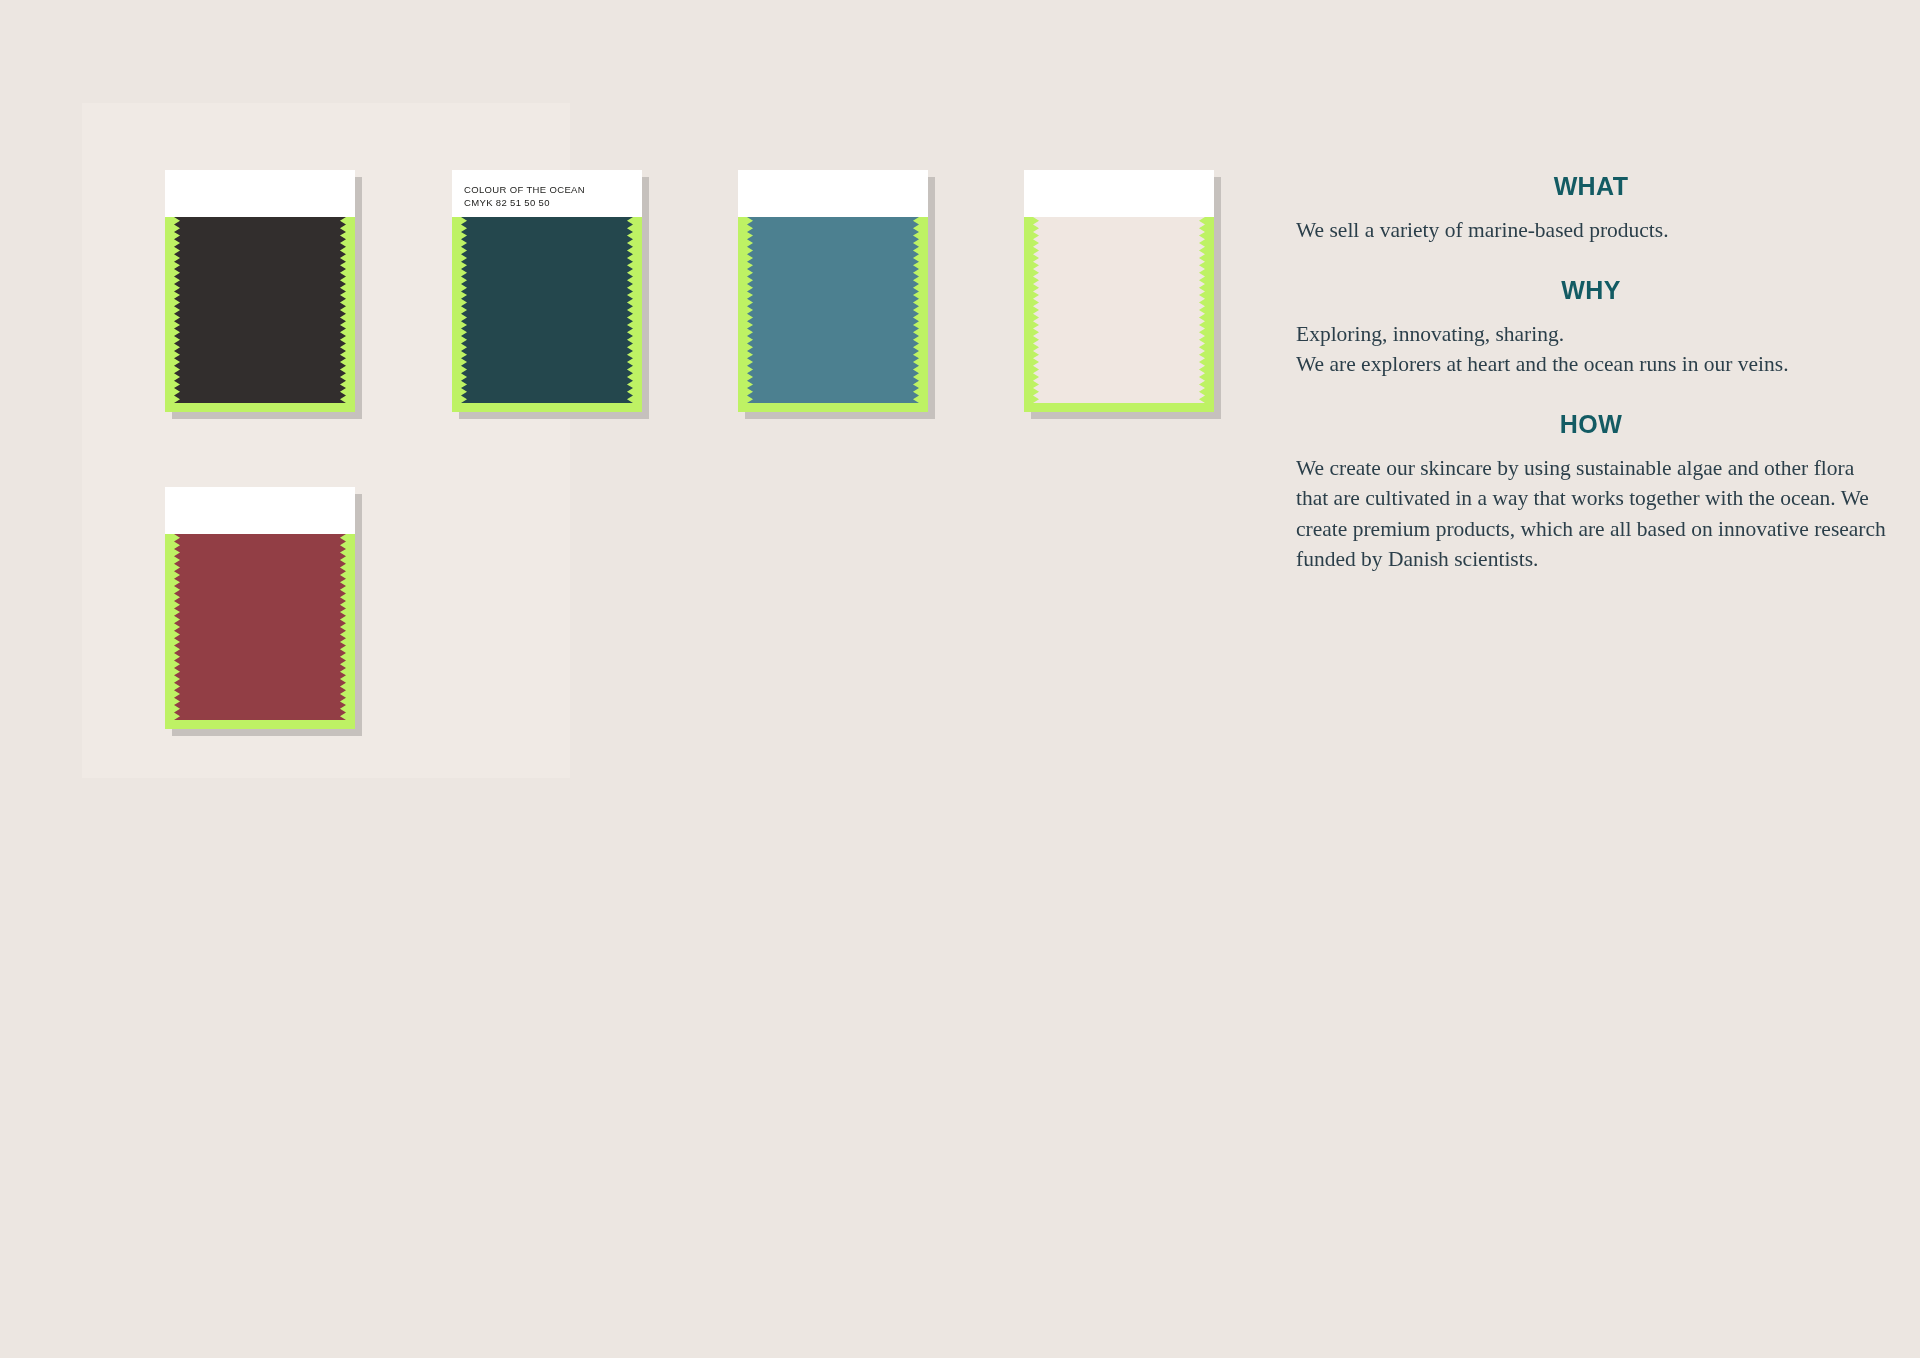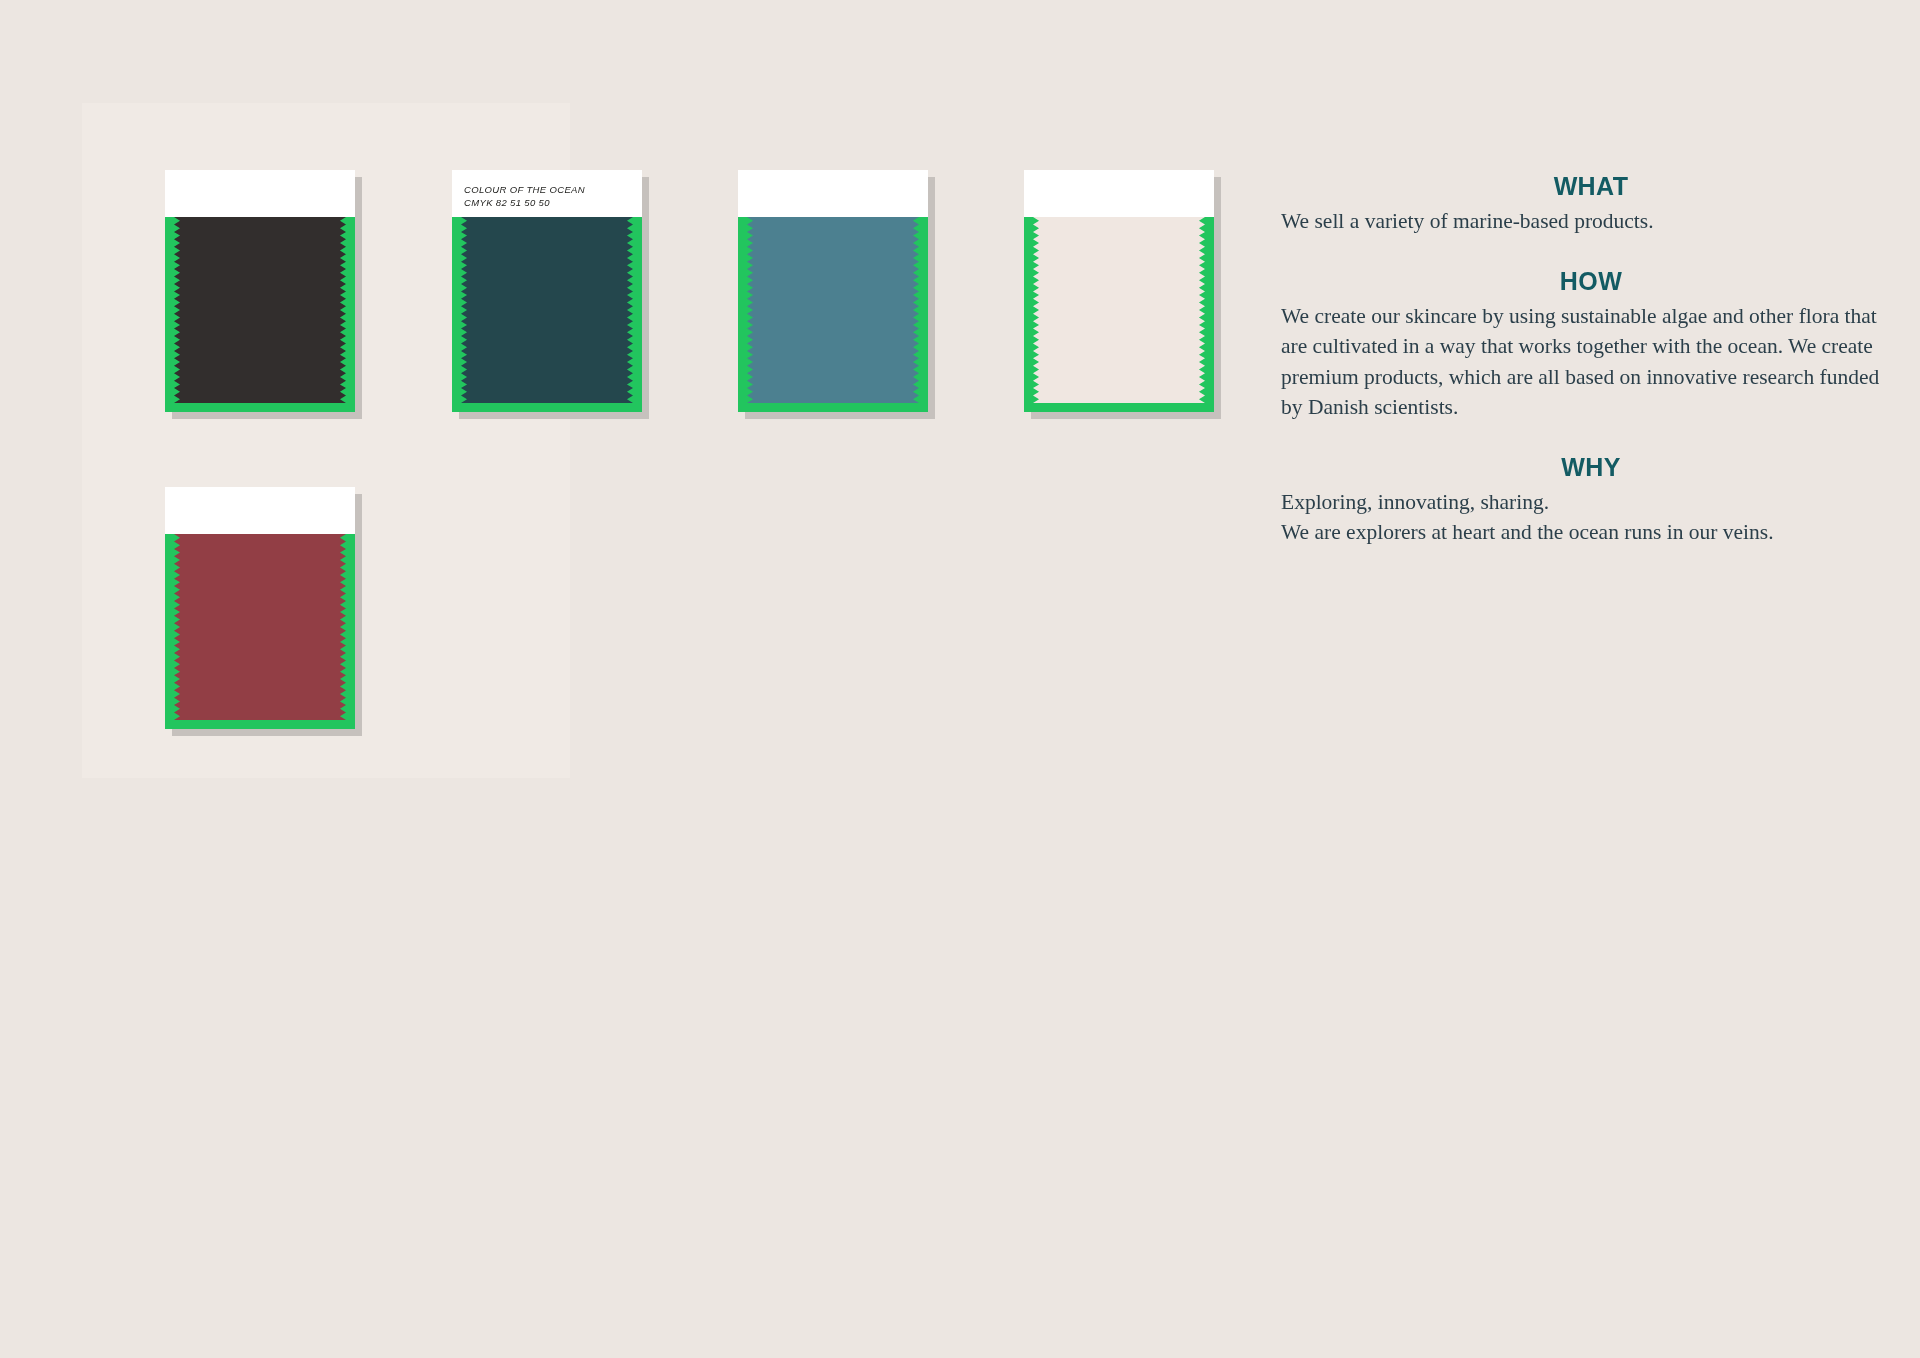--- a/index.html
+++ b/index.html
@@ -32,23 +32,22 @@
     left: 0;
     top: 0;
     width: 1920px;
     height: 760px;
   }
 
   .swatch-card {
     position: absolute;
     width: 190px;
     height: 242px;
-    background: #22c55e;
+    background: #bef264;
     box-shadow: 7px 7px 0 0 #c6c1bd;
-    font-style: italic;
   }
 
   .swatch-header {
     position: absolute;
     left: 0;
     top: 0;
     width: 100%;
     height: 47px;
     box-sizing: border-box;
     padding: 14px 12px 0 12px;
@@ -162,21 +161,21 @@
     color: #135b63;
     margin: 0 0 6px 0;
     line-height: 28px;
     text-align: center;
   }
   .copy-body {
     font-family: "Liberation Serif", serif;
     font-size: 21.5px;
     line-height: 30.5px;
     color: #2b3f4a;
-    margin: 0;
+    margin: 15px;
   }
 </style>
 </head>
 <body>
 
 <div class="bg-panel"></div>
 
 <div class="swatch-grid">
     <div class="swatch-card" style="left: 165px; top: 170px;">
       <div class="swatch-header">
@@ -214,21 +213,21 @@
       <div class="swatch-chip" style="background: rgb(146, 62, 69);"></div>
     </div>
   </div>
 
 <div class="copy-column">
     <div class="copy-block">
       <div class="copy-heading">WHAT</div>
       <p class="copy-body" style="white-space: pre-line;">We sell a variety of marine-based products.</p>
     </div>
     <div class="copy-block">
-      <div class="copy-heading">HOW</div>
-      <p class="copy-body" style="white-space: pre-line;">We create our skincare by using sustainable algae and other flora that are cultivated in a way that works together with the ocean. We create premium products, which are all based on innovative research funded by Danish scientists.</p>
-    </div>
-    <div class="copy-block">
       <div class="copy-heading">WHY</div>
       <p class="copy-body" style="white-space: pre-line;">Exploring, innovating, sharing.
 We are explorers at heart and the ocean runs in our veins.</p>
     </div>
+    <div class="copy-block">
+      <div class="copy-heading">HOW</div>
+      <p class="copy-body" style="white-space: pre-line;">We create our skincare by using sustainable algae and other flora that are cultivated in a way that works together with the ocean. We create premium products, which are all based on innovative research funded by Danish scientists.</p>
+    </div>
   </div>
 
 </body></html>

